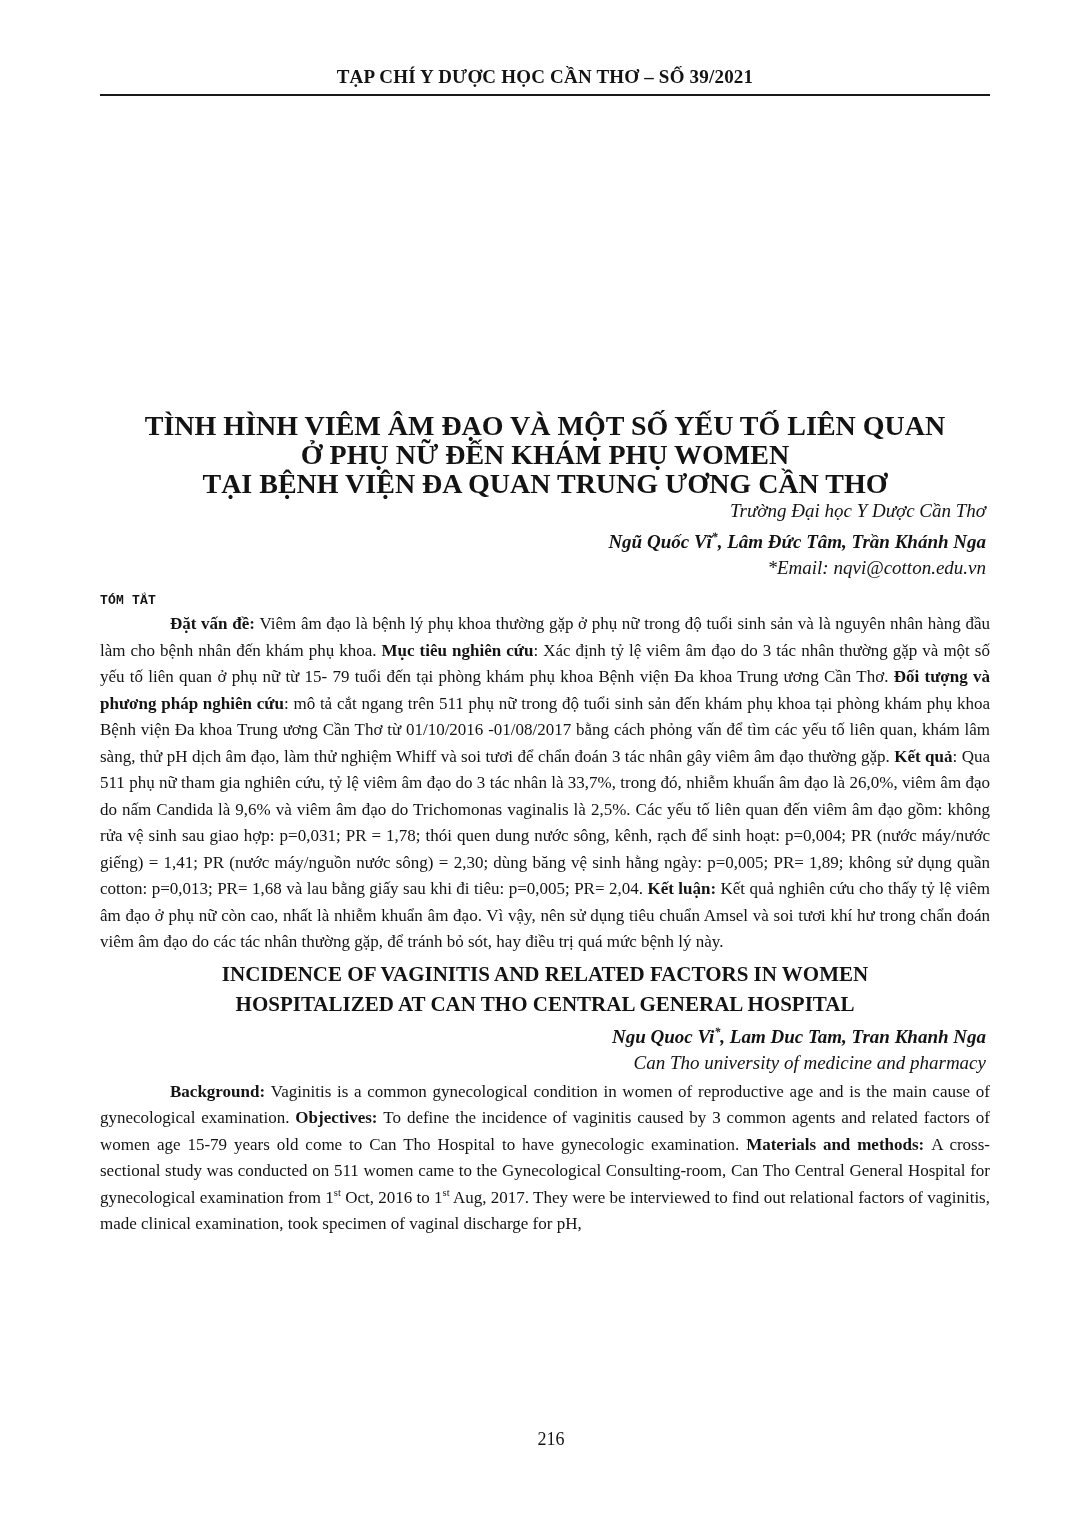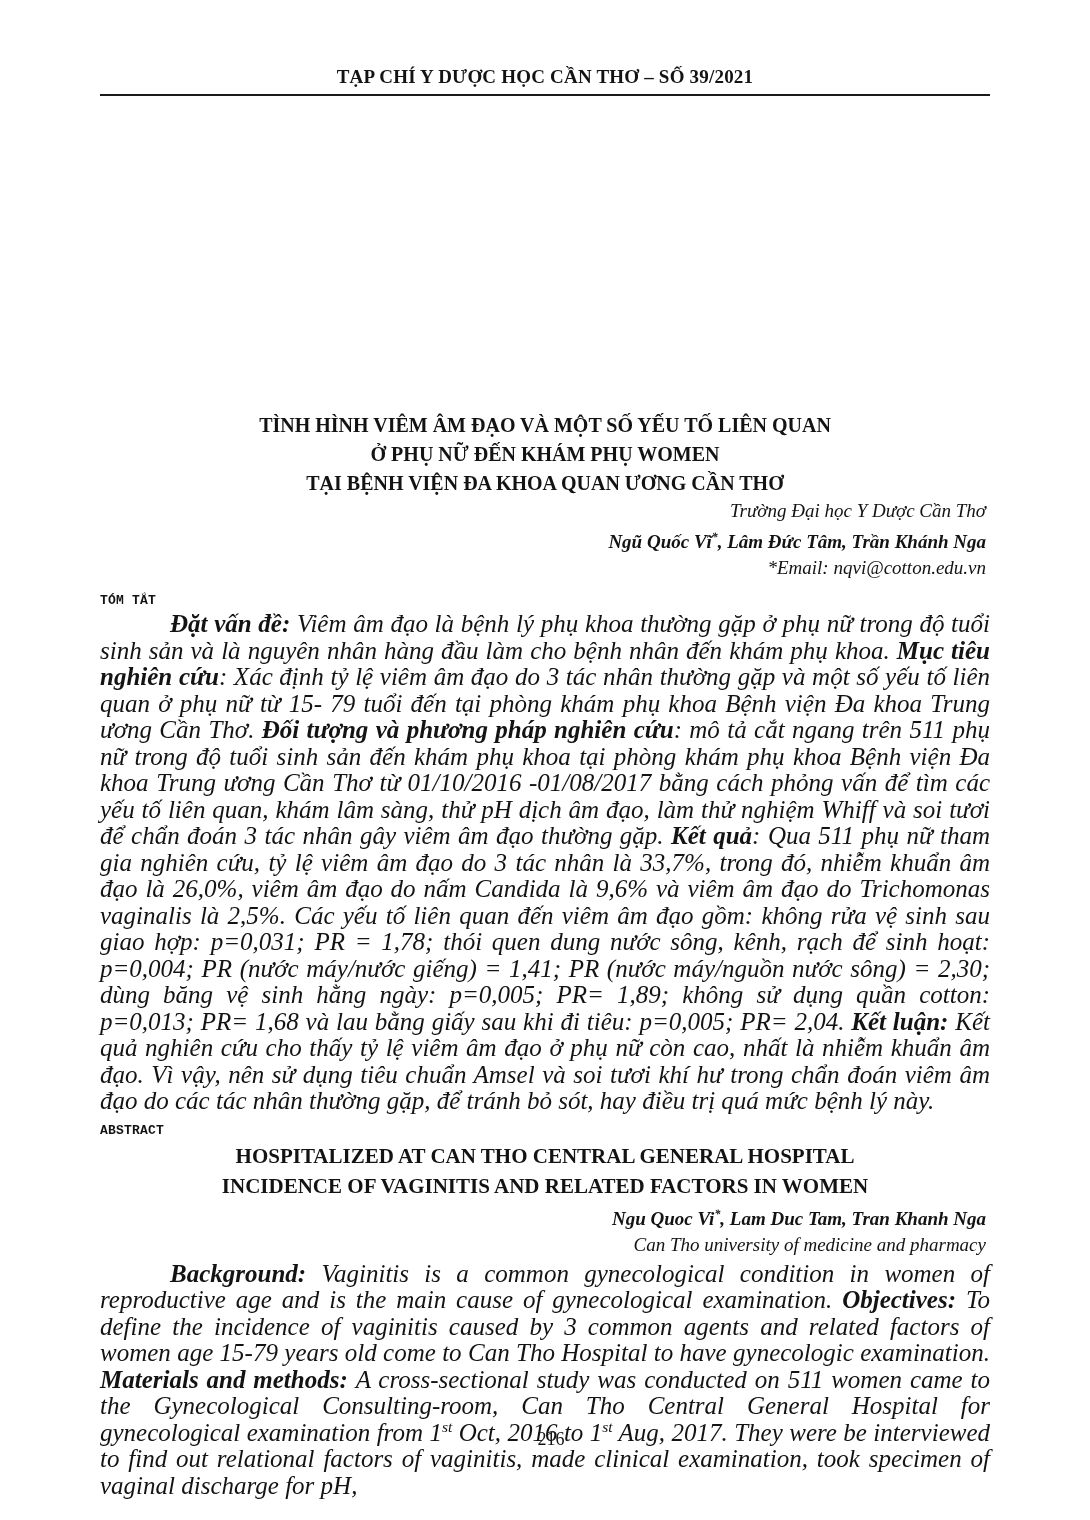--- a/index.html
+++ b/index.html
@@ -32,21 +32,21 @@
     letter-spacing: 0.2px;
   }
   .header-rule {
     margin-top: 6px;
     border-bottom: 2px solid #1a1a1a;
   }
   
   .vn-title {
     margin: 315px 0 0 0;
     text-align: center;
-    font-size: 20px;
+    font-size: 28px;
     font-weight: bold;
     line-height: 29px;
   }
   .byline {
     text-align: right;
     font-style: italic;
     font-size: 19px;
     line-height: 26px;
     padding-right: 4px;
   }
@@ -56,22 +56,21 @@
   }
   .section-heading {
     margin: 12px 0 0 0;
     font-size: 13px;
     font-weight: bold;
     letter-spacing: 0.2px;
     font-family: Liberation Mono, monospace;
   }
   .abstract-text {
     margin: 3px 0 0 0;
-    font-style: italic;
-    font-size: 25px;
+    font-size: 17px;
     line-height: 26.5px;
     text-align: justify;
     text-indent: 70px;
   }
   .abstract-text .b, .keywords .b {
     font-weight: bold;
   }
   .keywords {
     margin: 0;
     font-style: italic;
@@ -112,37 +111,36 @@
     <div class="running-header">
       <div class="journal-title">TẠP CHÍ Y DƯỢC HỌC CẦN THƠ – SỐ 39/2021</div>
       <div class="header-rule"></div>
     </div>
 
     <main>
 
       <h1 class="vn-title">
         <div>TÌNH HÌNH VIÊM ÂM ĐẠO VÀ MỘT SỐ YẾU TỐ LIÊN QUAN</div>
         <div>Ở PHỤ NỮ ĐẾN KHÁM PHỤ WOMEN</div>
-        <div>TẠI BỆNH VIỆN ĐA KHOA QUAN ƯƠNG CẦN THƠ</div>
+        <div>TẠI BỆNH VIỆN ĐA QUAN TRUNG ƯƠNG CẦN THƠ</div>
       </h1>
 
       <div class="byline">Trường Đại học Y Dược Cần Thơ</div>
       <div class="byline authors"><span>Ngũ Quốc Vĩ</span><sup>*</sup><span>, Lâm Đức Tâm, Trần Khánh Nga</span></div>
       <div class="byline">*Email: nqvi@cotton.edu.vn</div>
 
       <h2 class="section-heading">TÓM TẮT</h2>
 
       <p class="abstract-text"><span class="b">Đặt vấn đề: </span><span>Viêm âm đạo là bệnh lý phụ khoa thường gặp ở phụ nữ trong độ tuổi sinh sản và là nguyên nhân hàng đầu làm cho bệnh nhân đến khám phụ khoa. </span><span class="b">Mục tiêu nghiên cứu</span><span>: Xác định tỷ lệ viêm âm đạo do 3 tác nhân thường gặp và một số yếu tố liên quan ở phụ nữ từ 15- 79 tuổi đến tại phòng khám phụ khoa Bệnh viện Đa khoa Trung ương Cần Thơ. </span><span class="b">Đối tượng và phương pháp nghiên cứu</span><span>: mô tả cắt ngang trên 511 phụ nữ trong độ tuổi sinh sản đến khám phụ khoa tại phòng khám phụ khoa Bệnh viện Đa khoa Trung ương Cần Thơ từ 01/10/2016 -01/08/2017 bằng cách phỏng vấn để tìm các yếu tố liên quan, khám lâm sàng, thử pH dịch âm đạo, làm thử nghiệm Whiff và soi tươi để chẩn đoán 3 tác nhân gây viêm âm đạo thường gặp. </span><span class="b">Kết quả</span><span>: Qua 511 phụ nữ tham gia nghiên cứu, tỷ lệ viêm âm đạo do 3 tác nhân là 33,7%, trong đó, nhiễm khuẩn âm đạo là 26,0%, viêm âm đạo do nấm Candida là 9,6% và viêm âm đạo do Trichomonas vaginalis là 2,5%. Các yếu tố liên quan đến viêm âm đạo gồm: không rửa vệ sinh sau giao hợp: p=0,031; PR = 1,78; thói quen dung nước sông, kênh, rạch để sinh hoạt: p=0,004; PR (nước máy/nước giếng) = 1,41; PR (nước máy/nguồn nước sông) = 2,30; dùng băng vệ sinh hằng ngày: p=0,005; PR= 1,89; không sử dụng quần cotton: p=0,013; PR= 1,68 và lau bằng giấy sau khi đi tiêu: p=0,005; PR=  2,04. </span><span class="b">Kết luận:</span><span> Kết quả nghiên cứu cho thấy tỷ lệ viêm âm đạo ở phụ nữ còn cao, nhất là nhiễm khuẩn âm đạo. Vì vậy, nên sử dụng tiêu chuẩn Amsel và soi tươi khí hư trong chẩn đoán viêm âm đạo do các tác nhân thường gặp, để tránh bỏ sót, hay điều trị quá mức bệnh lý này.</span></p>
 
 
-      <h2 class="section-heading abstract-heading">ABSTRACT</h2>
 
       <div class="en-title">
+        <div>INCIDENCE OF VAGINITIS AND RELATED FACTORS IN WOMEN</div>
         <div>HOSPITALIZED AT CAN THO CENTRAL GENERAL HOSPITAL</div>
-        <div>INCIDENCE OF VAGINITIS AND RELATED FACTORS IN WOMEN</div>
       </div>
 
       <div class="byline authors"><span>Ngu Quoc Vi</span><sup>*</sup><span>, Lam Duc Tam, Tran Khanh Nga</span></div>
       <div class="byline">Can Tho university of medicine and pharmacy</div>
 
       <p class="abstract-text"><span class="b">Background: </span><span>Vaginitis is a common gynecological condition in women of reproductive age and is the main cause of gynecological examination. </span><span class="b">Objectives: </span><span>To define the incidence of vaginitis caused by 3 common agents and related factors of women age 15-79  years old come to Can Tho Hospital to have gynecologic examination.  </span><span class="b">Materials and methods: </span><span>A cross-sectional study was conducted on 511 women came to the Gynecological Consulting-room, Can Tho Central General Hospital for gynecological examination from 1</span><sup>st</sup><span> Oct, 2016 to 1</span><sup>st</sup><span> Aug, 2017. They were be interviewed to find out relational factors of vaginitis, made clinical examination, took specimen of vaginal discharge for pH,</span></p>
 
     </main>
   </div>
 

